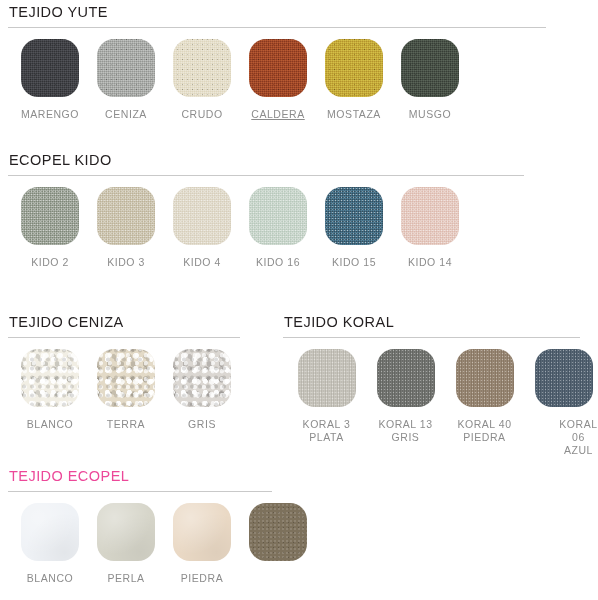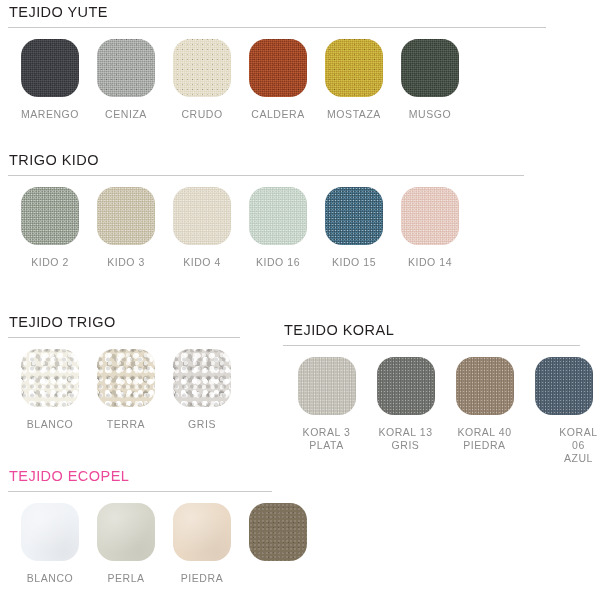--- a/index.html
+++ b/index.html
@@ -24,21 +24,21 @@
   }
 
   
   .section {
     position: absolute;
     box-sizing: border-box;
   }
   .sec-yute   { left: 0;   top: 2px;   width: 598px; }
   .sec-kido   { left: 0;   top: 150px; width: 598px; }
   .sec-trigo  { left: 0;   top: 312px; width: 255px; }
-  .sec-koral  { left: 275px; top: 320px; width: 323px; }
+  .sec-koral  { left: 275px; top: 312px; width: 323px; }
   .sec-ecopel { left: 0;   top: 466px; width: 598px; }
 
   .sec-head {
     font-size: 14.5px;
     letter-spacing: 0.45px;
     color: #231f20;
     padding: 0 0 0 9px;
     line-height: 20px;
     white-space: nowrap;
   }
@@ -208,35 +208,35 @@
       <div class="swatch-cell">
         <div class="swatch tex-woven" style="background-color: rgb(166, 168, 165);"></div>
         <div class="swatch-label" style="color: rgb(140, 140, 140);">CENIZA</div>
       </div>
       <div class="swatch-cell">
         <div class="swatch tex-woven" style="background-color: rgb(228, 221, 200);"></div>
         <div class="swatch-label" style="color: rgb(140, 140, 140);">CRUDO</div>
       </div>
       <div class="swatch-cell">
         <div class="swatch tex-woven" style="background-color: rgb(156, 70, 39);"></div>
-        <div class="swatch-label" style="color: rgb(140, 140, 140);">CALDERA</div>
+        <div class="swatch-label" style="color: rgb(140, 140, 140); text-decoration: underline;">CALDERA</div>
       </div>
       <div class="swatch-cell">
         <div class="swatch tex-woven" style="background-color: rgb(194, 166, 55);"></div>
         <div class="swatch-label" style="color: rgb(140, 140, 140);">MOSTAZA</div>
       </div>
       <div class="swatch-cell">
         <div class="swatch tex-woven" style="background-color: rgb(69, 78, 68);"></div>
         <div class="swatch-label" style="color: rgb(140, 140, 140);">MUSGO</div>
       </div>
     </div>
   </div>
 
   <div class="section sec-kido">
-    <div class="sec-head" style="color: rgb(35, 31, 32);">TRIGO KIDO</div>
+    <div class="sec-head" style="color: rgb(35, 31, 32);">ECOPEL KIDO</div>
     <div class="sec-rule" style="background: rgb(201, 201, 201);"></div>
     <div class="swatch-row">
       <div class="swatch-cell">
         <div class="swatch tex-weave" style="background-color: rgb(149, 156, 144);"></div>
         <div class="swatch-label" style="color: rgb(140, 140, 140);">KIDO 2</div>
       </div>
       <div class="swatch-cell">
         <div class="swatch tex-weave" style="background-color: rgb(200, 192, 170);"></div>
         <div class="swatch-label" style="color: rgb(140, 140, 140);">KIDO 3</div>
       </div>
@@ -253,21 +253,21 @@
         <div class="swatch-label" style="color: rgb(140, 140, 140);">KIDO 15</div>
       </div>
       <div class="swatch-cell">
         <div class="swatch tex-weave" style="background-color: rgb(227, 198, 188);"></div>
         <div class="swatch-label" style="color: rgb(140, 140, 140);">KIDO 14</div>
       </div>
     </div>
   </div>
 
   <div class="section sec-trigo">
-    <div class="sec-head" style="color: rgb(35, 31, 32);">TEJIDO TRIGO</div>
+    <div class="sec-head" style="color: rgb(35, 31, 32);">TEJIDO CENIZA</div>
     <div class="sec-rule" style="background: rgb(201, 201, 201);"></div>
     <div class="swatch-row">
       <div class="swatch-cell">
         <div class="swatch tex-boucle" style="background-color: rgb(241, 238, 228);"></div>
         <div class="swatch-label" style="color: rgb(140, 140, 140);">BLANCO</div>
       </div>
       <div class="swatch-cell">
         <div class="swatch tex-boucle" style="background-color: rgb(227, 218, 199);"></div>
         <div class="swatch-label" style="color: rgb(140, 140, 140);">TERRA</div>
       </div>

